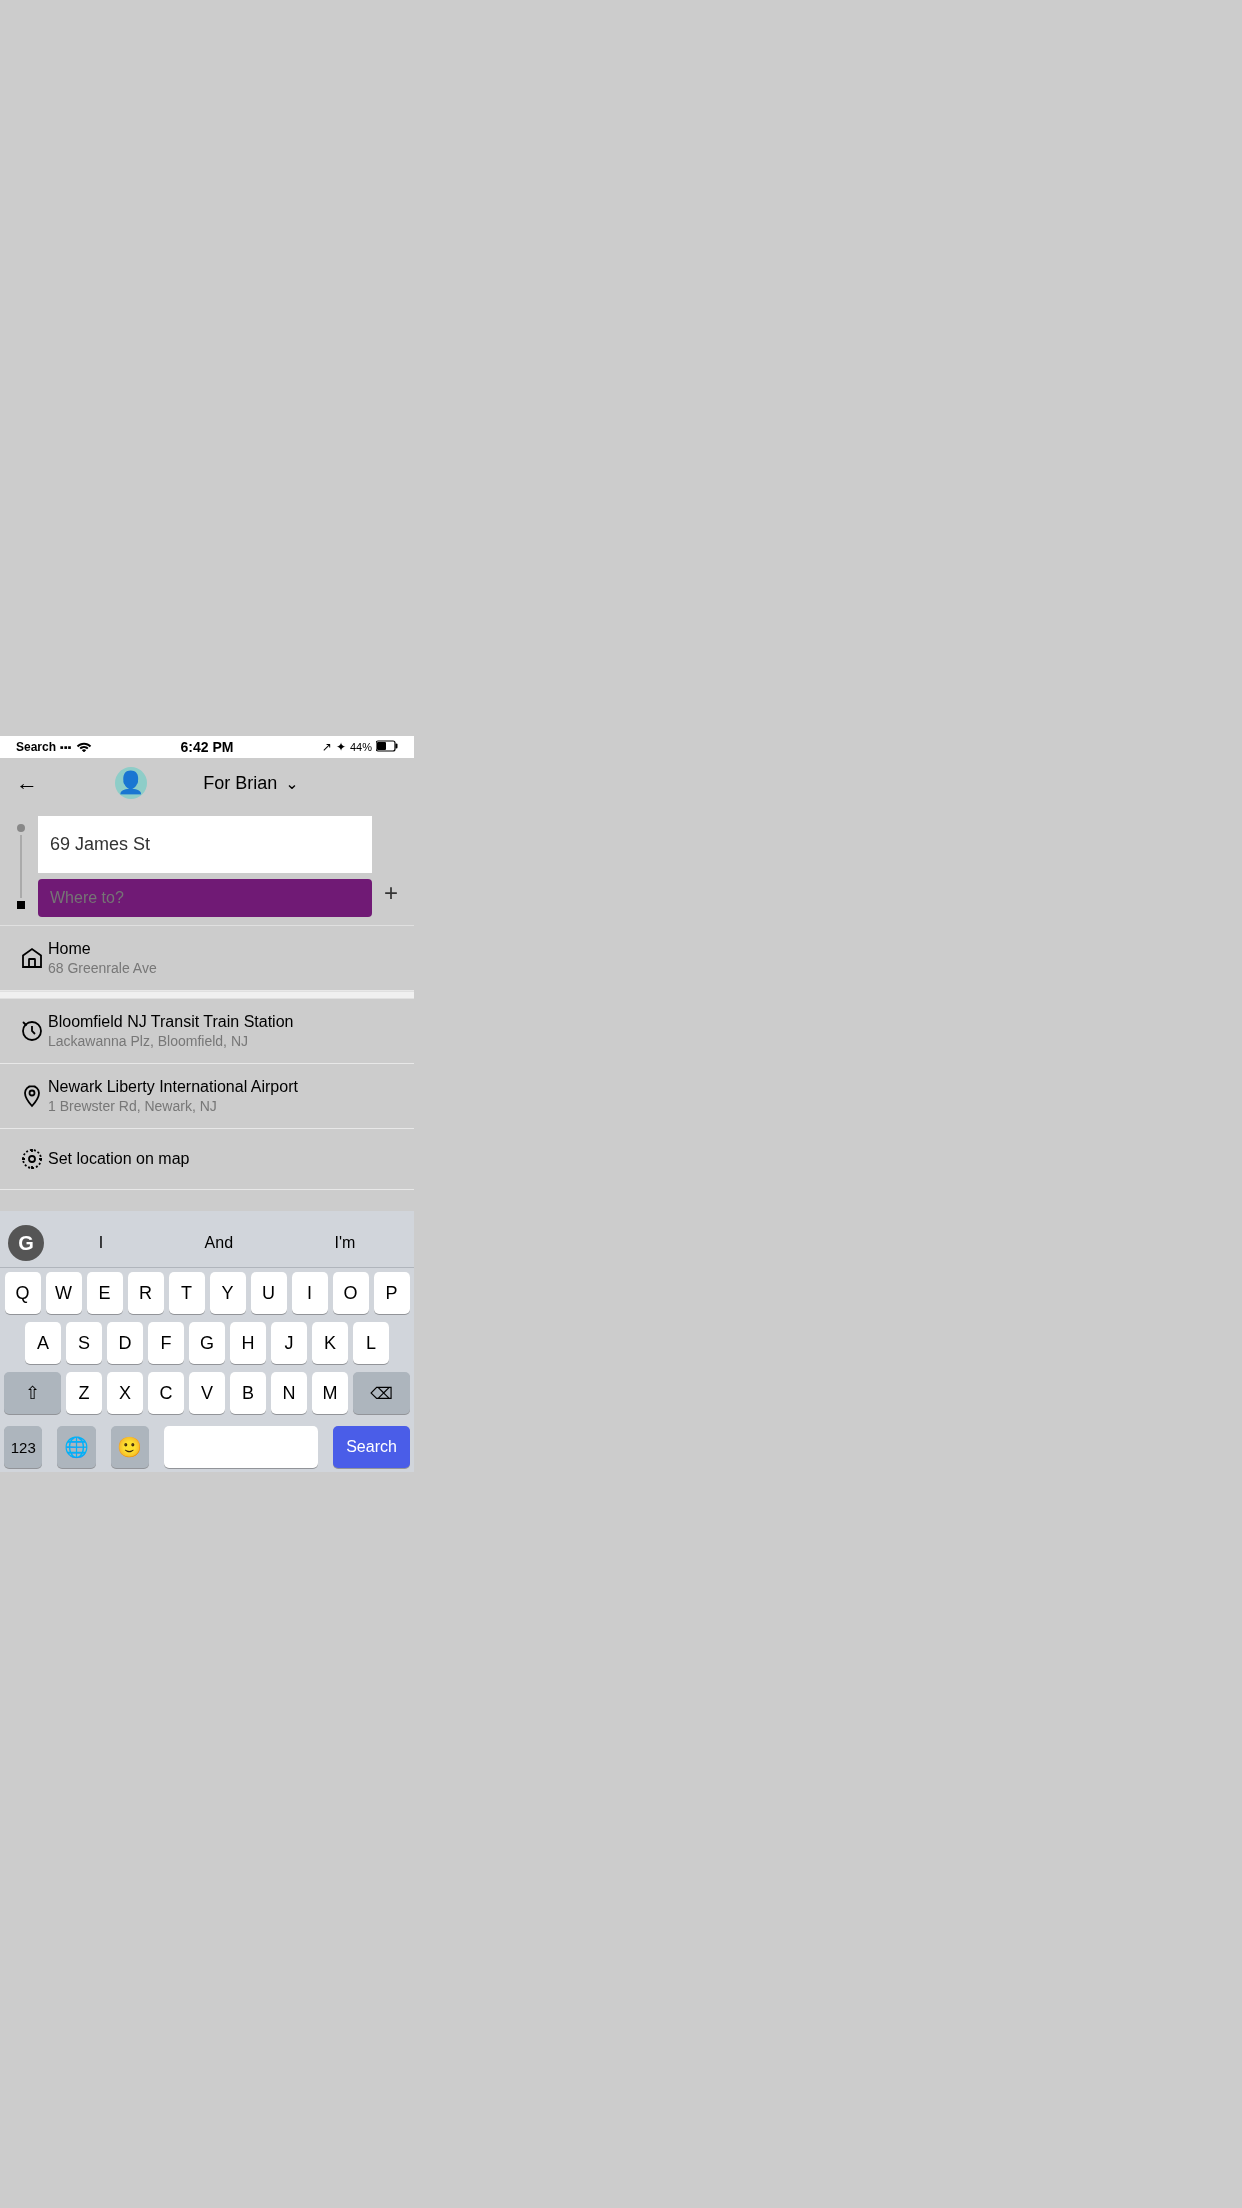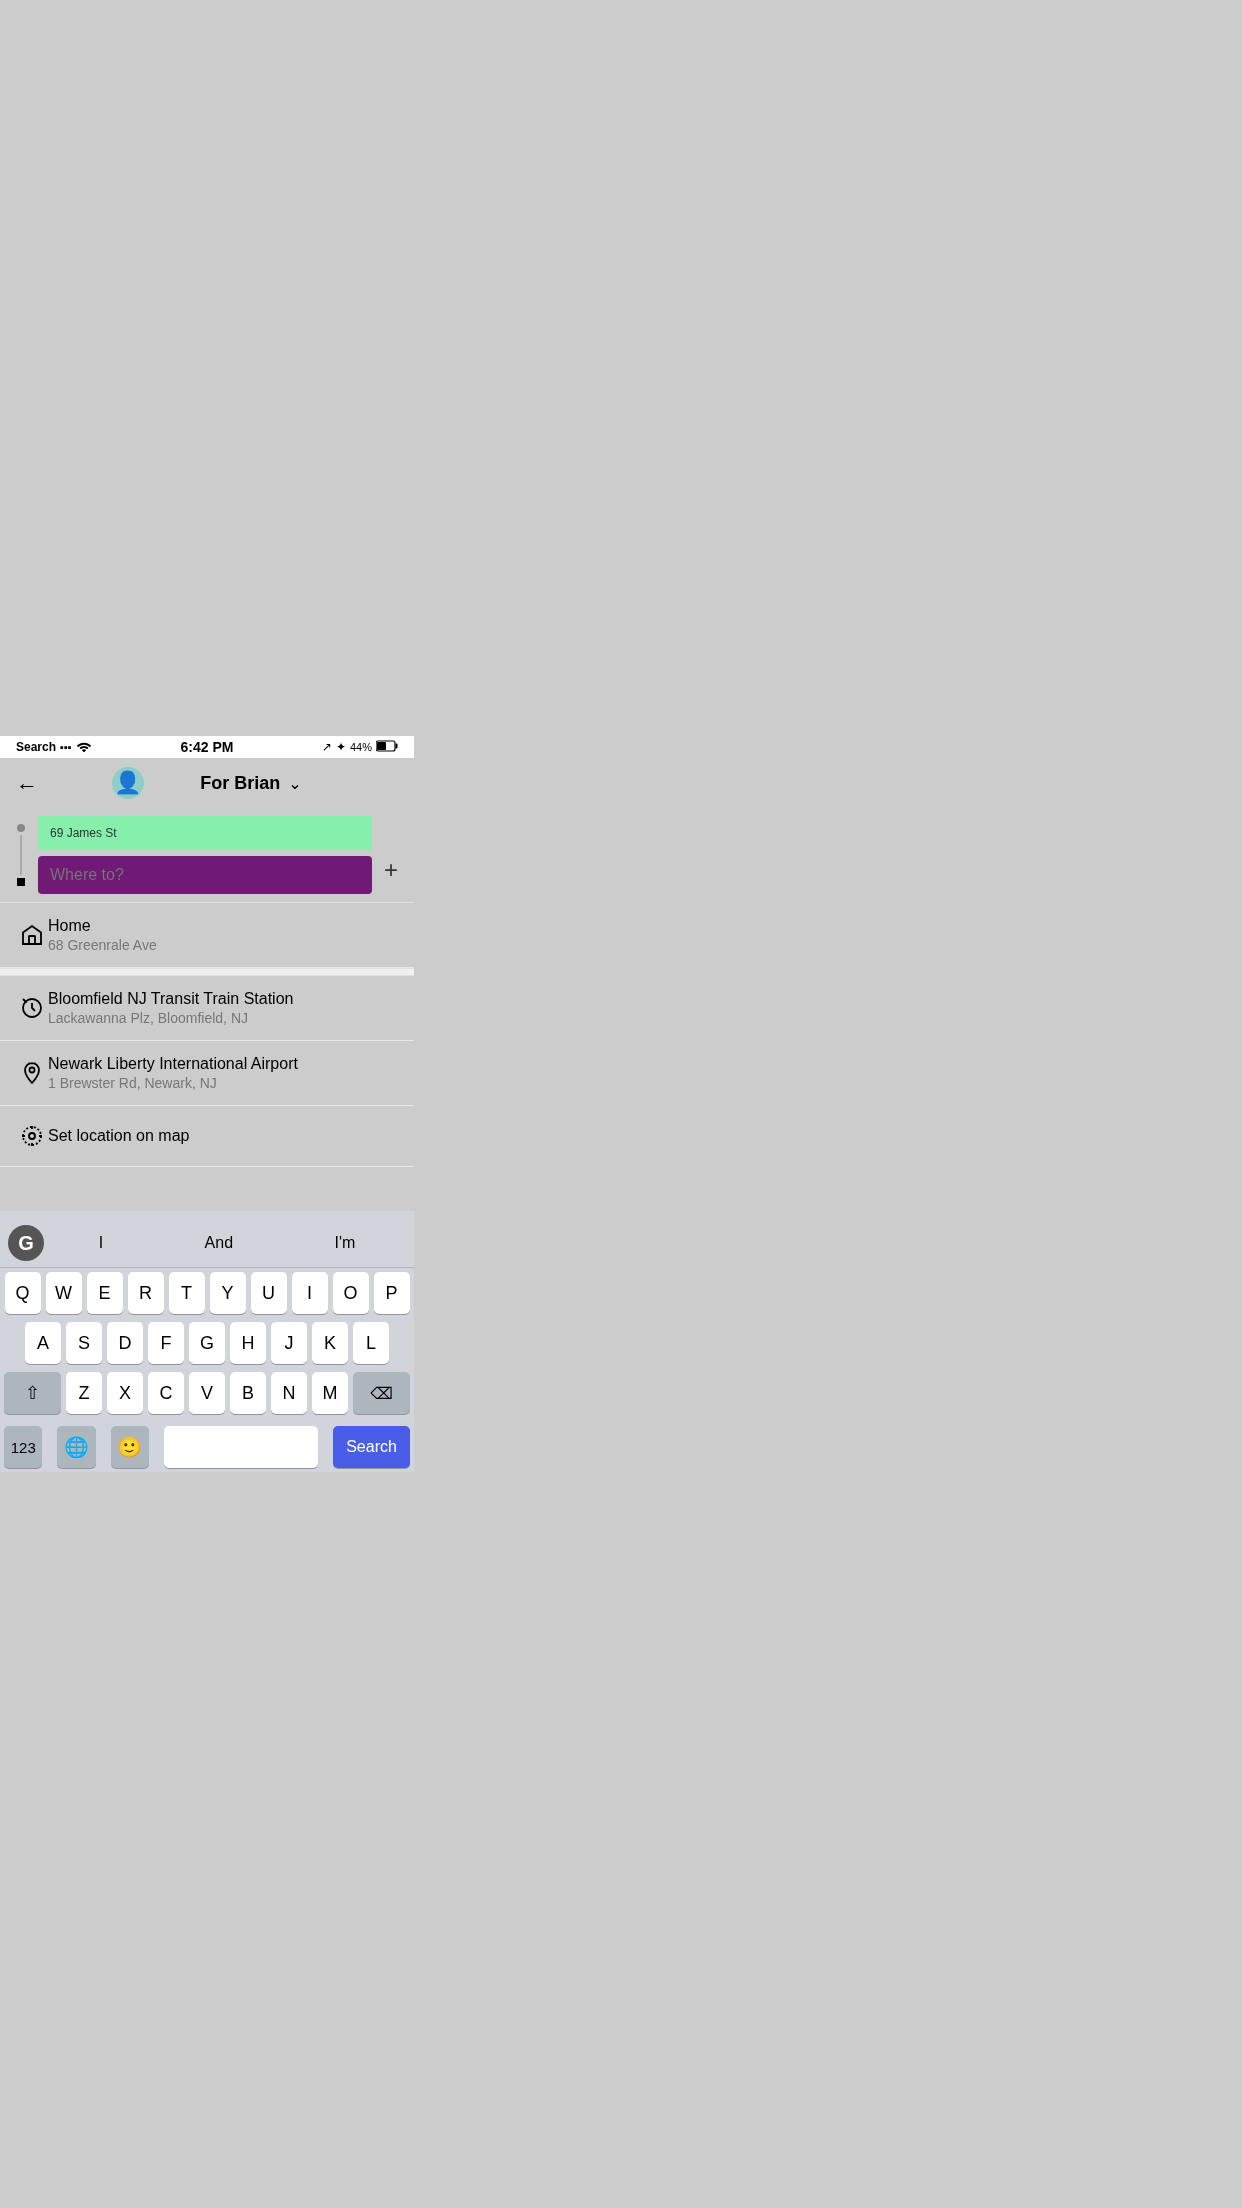--- a/index.html
+++ b/index.html
@@ -78,21 +78,21 @@
       border-radius: 50%;
       background: #8ecdc8;
       display: flex;
       align-items: center;
       justify-content: center;
       overflow: hidden;
     }
 
     .header-name {
       font-size: 18px;
-      font-weight: 700;
+      font-weight: 400;
       margin-left: 48px;
     }
 
     .header-chevron {
       font-size: 16px;
       color: #000;
     }
 
     
     .route-area {
@@ -133,24 +133,24 @@
     }
 
     .route-inputs {
       flex: 1;
       display: flex;
       flex-direction: column;
       gap: 6px;
     }
 
     .route-input-origin {
-      padding: 10px 12px;
-      background: #86efac;
+      padding: 18px 12px;
+      background: #ffffff;
       border: none;
-      font-size: 12px;
+      font-size: 18px;
       color: #333;
       outline: none;
     }
 
     .route-input-dest {
       padding: 10px 12px;
       background: #701a75;
       border: none;
       border-radius: 4px;
       font-size: 16px;

